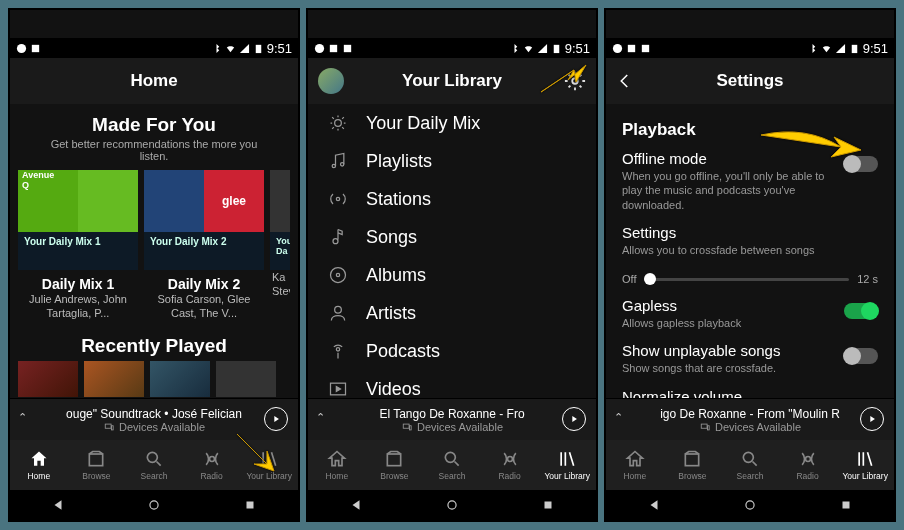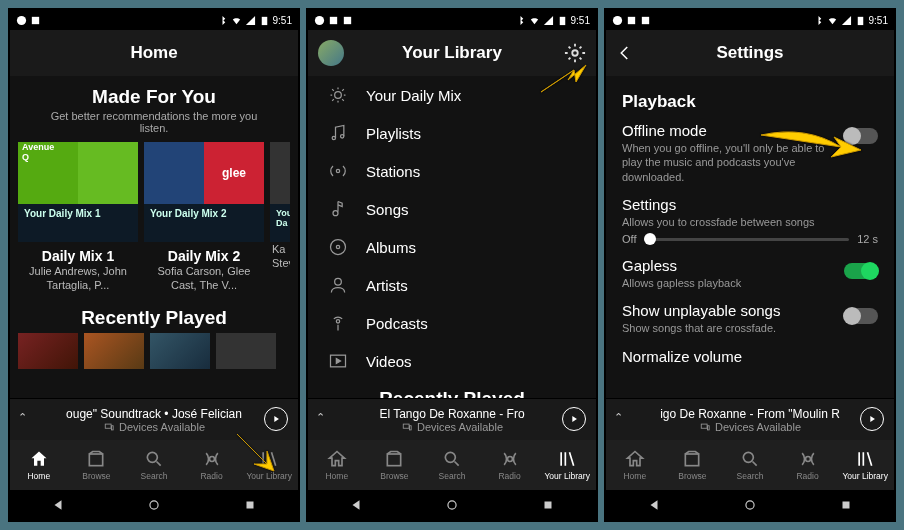--- a/index.html
+++ b/index.html
@@ -24,22 +24,23 @@
     position: relative;
     overflow: hidden;
   }
   .statusbar {
     height: 20px;
     background: #000;
     display: flex;
     justify-content: space-between;
     align-items: center;
     padding: 0 6px;
-    font-size: 10px;
+    font-size: 13px;
     color: #fff;
+    margin-top: 28px;
   }
   .sb-left, .sb-right { display: flex; gap: 3px; align-items: center; }
   .sb-ic { width: 11px; height: 11px; display:inline-block; }
   .header {
     height: 46px;
     background: #1a1a1a;
     display: flex;
     align-items: center;
     justify-content: center;
     position: relative;
@@ -57,33 +58,33 @@
   .cards { display:flex; gap:6px; padding:0 8px; }
   .card { width:120px; }
   .card .cover { width:120px; height:100px; background:#333; position:relative; overflow:hidden;}
   .card .cover .half { position:absolute; top:0; width:50%; height:62%; }
   .card .cover .lab { position:absolute; bottom:0; left:0; right:0; height:38%; background:#0d1a26; padding:4px 6px; font-size:10px; font-weight:700; color:#cfe;margin-top:40px;}
   .card .title { text-align:center; font-size:14px; font-weight:700; margin-top:6px;}
   .card .sub { text-align:center; font-size:11px; color:#bbb; line-height:1.3; padding:0 2px;}
   .recent-row { display:flex; gap:6px; padding:4px 8px 0; height:40px; overflow:hidden;}
   .recent-row .thumb { width:60px; height:60px; background:linear-gradient(135deg,#722,#310);}
   
-  .lib-item { display:flex; align-items:center; height:38px; padding:0 20px; gap:18px; font-size:15px;}
+  .lib-item { display:flex; align-items:center; height:38px; padding:0 20px; gap:18px; font-size:18px;}
   .lib-icon { width:20px; height:20px; color:#999; display:flex; align-items:center; justify-content:center;}
   
   .settings-body { padding:10px 16px; font-size:14px; }
   .sect-head { font-size:17px; font-weight:700; margin:6px 0 10px;}
   .setting { margin-bottom:12px; position:relative; padding-right:46px;}
   .setting .t { font-size:15px;}
   .setting .d { font-size:11px; color:#999; margin-top:2px; line-height:1.3;}
   .toggle { position:absolute; right:0; top:6px; width:34px; height:16px; border-radius:10px; background:#555;}
   .toggle::after{content:"";position:absolute;width:18px;height:18px;border-radius:50%;background:#bbb;top:-1px;left:-1px;}
   .toggle.on{background:#1aa34a;}
   .toggle.on::after{left:auto;right:-1px;background:#1ed760;}
-  .slider-row{display:flex;align-items:center;gap:8px;font-size:11px;color:#aaa;margin-top:4px;}
+  .slider-row{display:flex;align-items:center;gap:8px;font-size:11px;color:#aaa;margin-top:16px;}
   .slider-track{flex:1;height:3px;background:#444;border-radius:2px;position:relative;}
   .slider-track::after{content:"";position:absolute;left:0;top:-5px;width:12px;height:12px;border-radius:50%;background:#fff;}
   
   .nowplaying { height:42px; background:#1a1a1a; border-top:1px solid #000; display:flex; flex-direction:column; justify-content:center; align-items:center; position:relative; font-size:11px;}
   .np-top{white-space:nowrap;overflow:hidden;max-width:210px;font-size:12px;}
   .np-bot{color:#999;display:flex;align-items:center;gap:4px;}
   .np-chev{position:absolute;left:8px;top:12px;color:#ccc;}
   .np-play{position:absolute;right:10px;top:8px;width:24px;height:24px;border:1.5px solid #fff;border-radius:50%;display:flex;align-items:center;justify-content:center;}
   
   .tabbar { height:50px; background:#1f1f1f; display:flex; }

